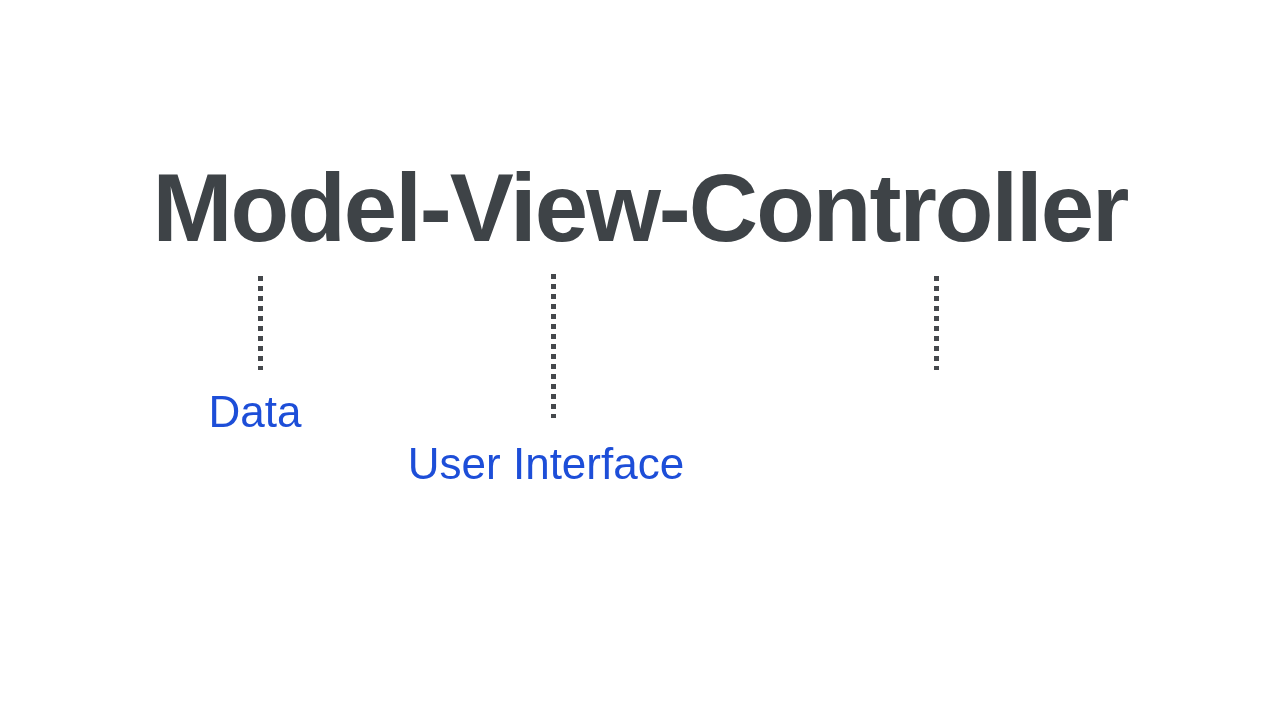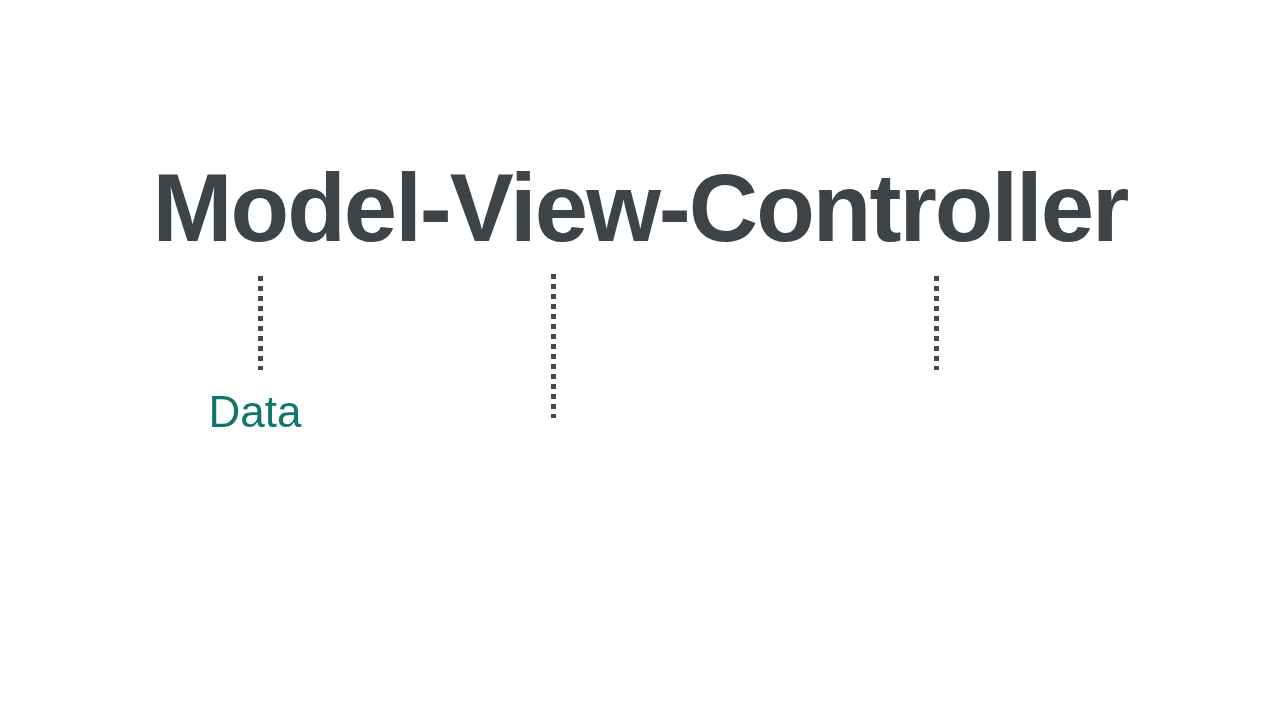--- a/index.html
+++ b/index.html
@@ -53,21 +53,21 @@
   .line-controller {
     left: 934px;
     top: 276px;
     height: 94px;
   }
   .connector-label {
     position: absolute;
     transform: translateX(-50%);
     font-size: 44px;
     font-weight: 400;
-    color: #0f766e;
+    color: #1d4ed8;
     white-space: nowrap;
     line-height: 1;
   }
   .label-data {
     left: 255px;
     top: 390px;
   }
   .label-user-interface {
     left: 546px;
     top: 442px;
@@ -85,15 +85,16 @@
   <h1 class="title">Model-View-Controller</h1>
 
   <div class="dotted-line line-model"></div>
 
   <div class="dotted-line line-view"></div>
 
   <div class="dotted-line line-controller"></div>
 
   <div class="connector-label label-data">Data</div>
 
+  <div class="connector-label label-user-interface">User Interface</div>
 
 
 </div>
 
 </body></html>

